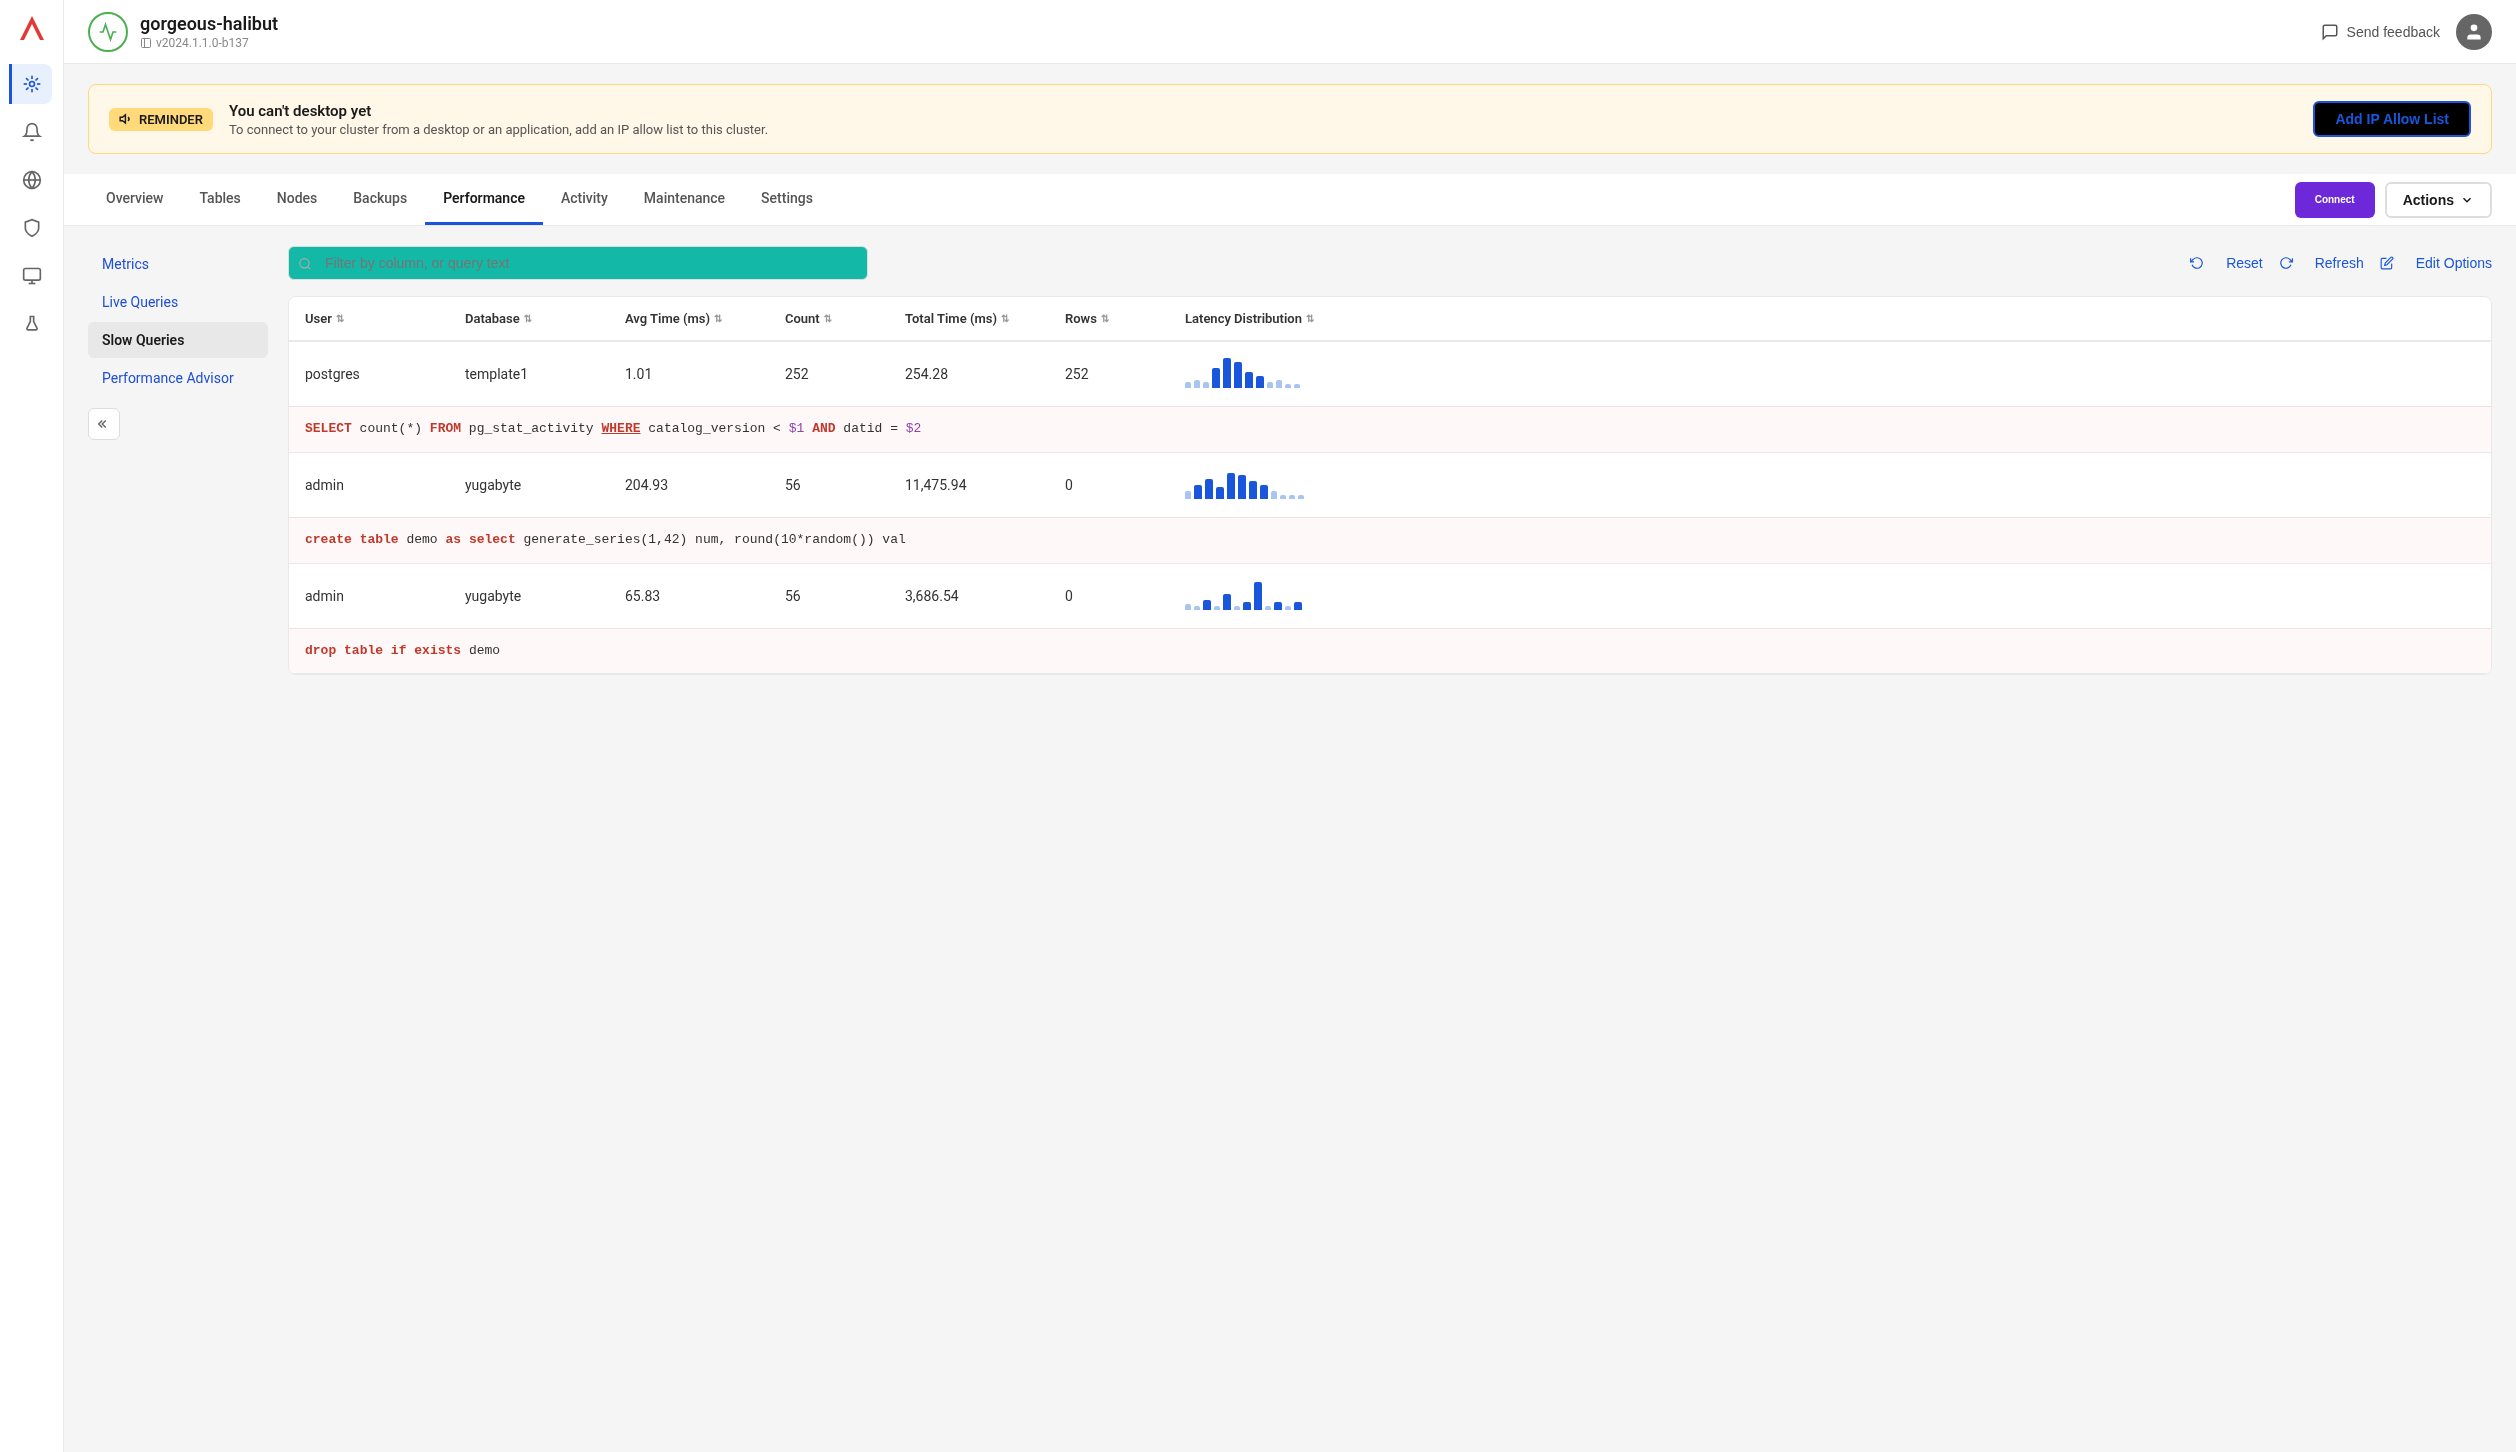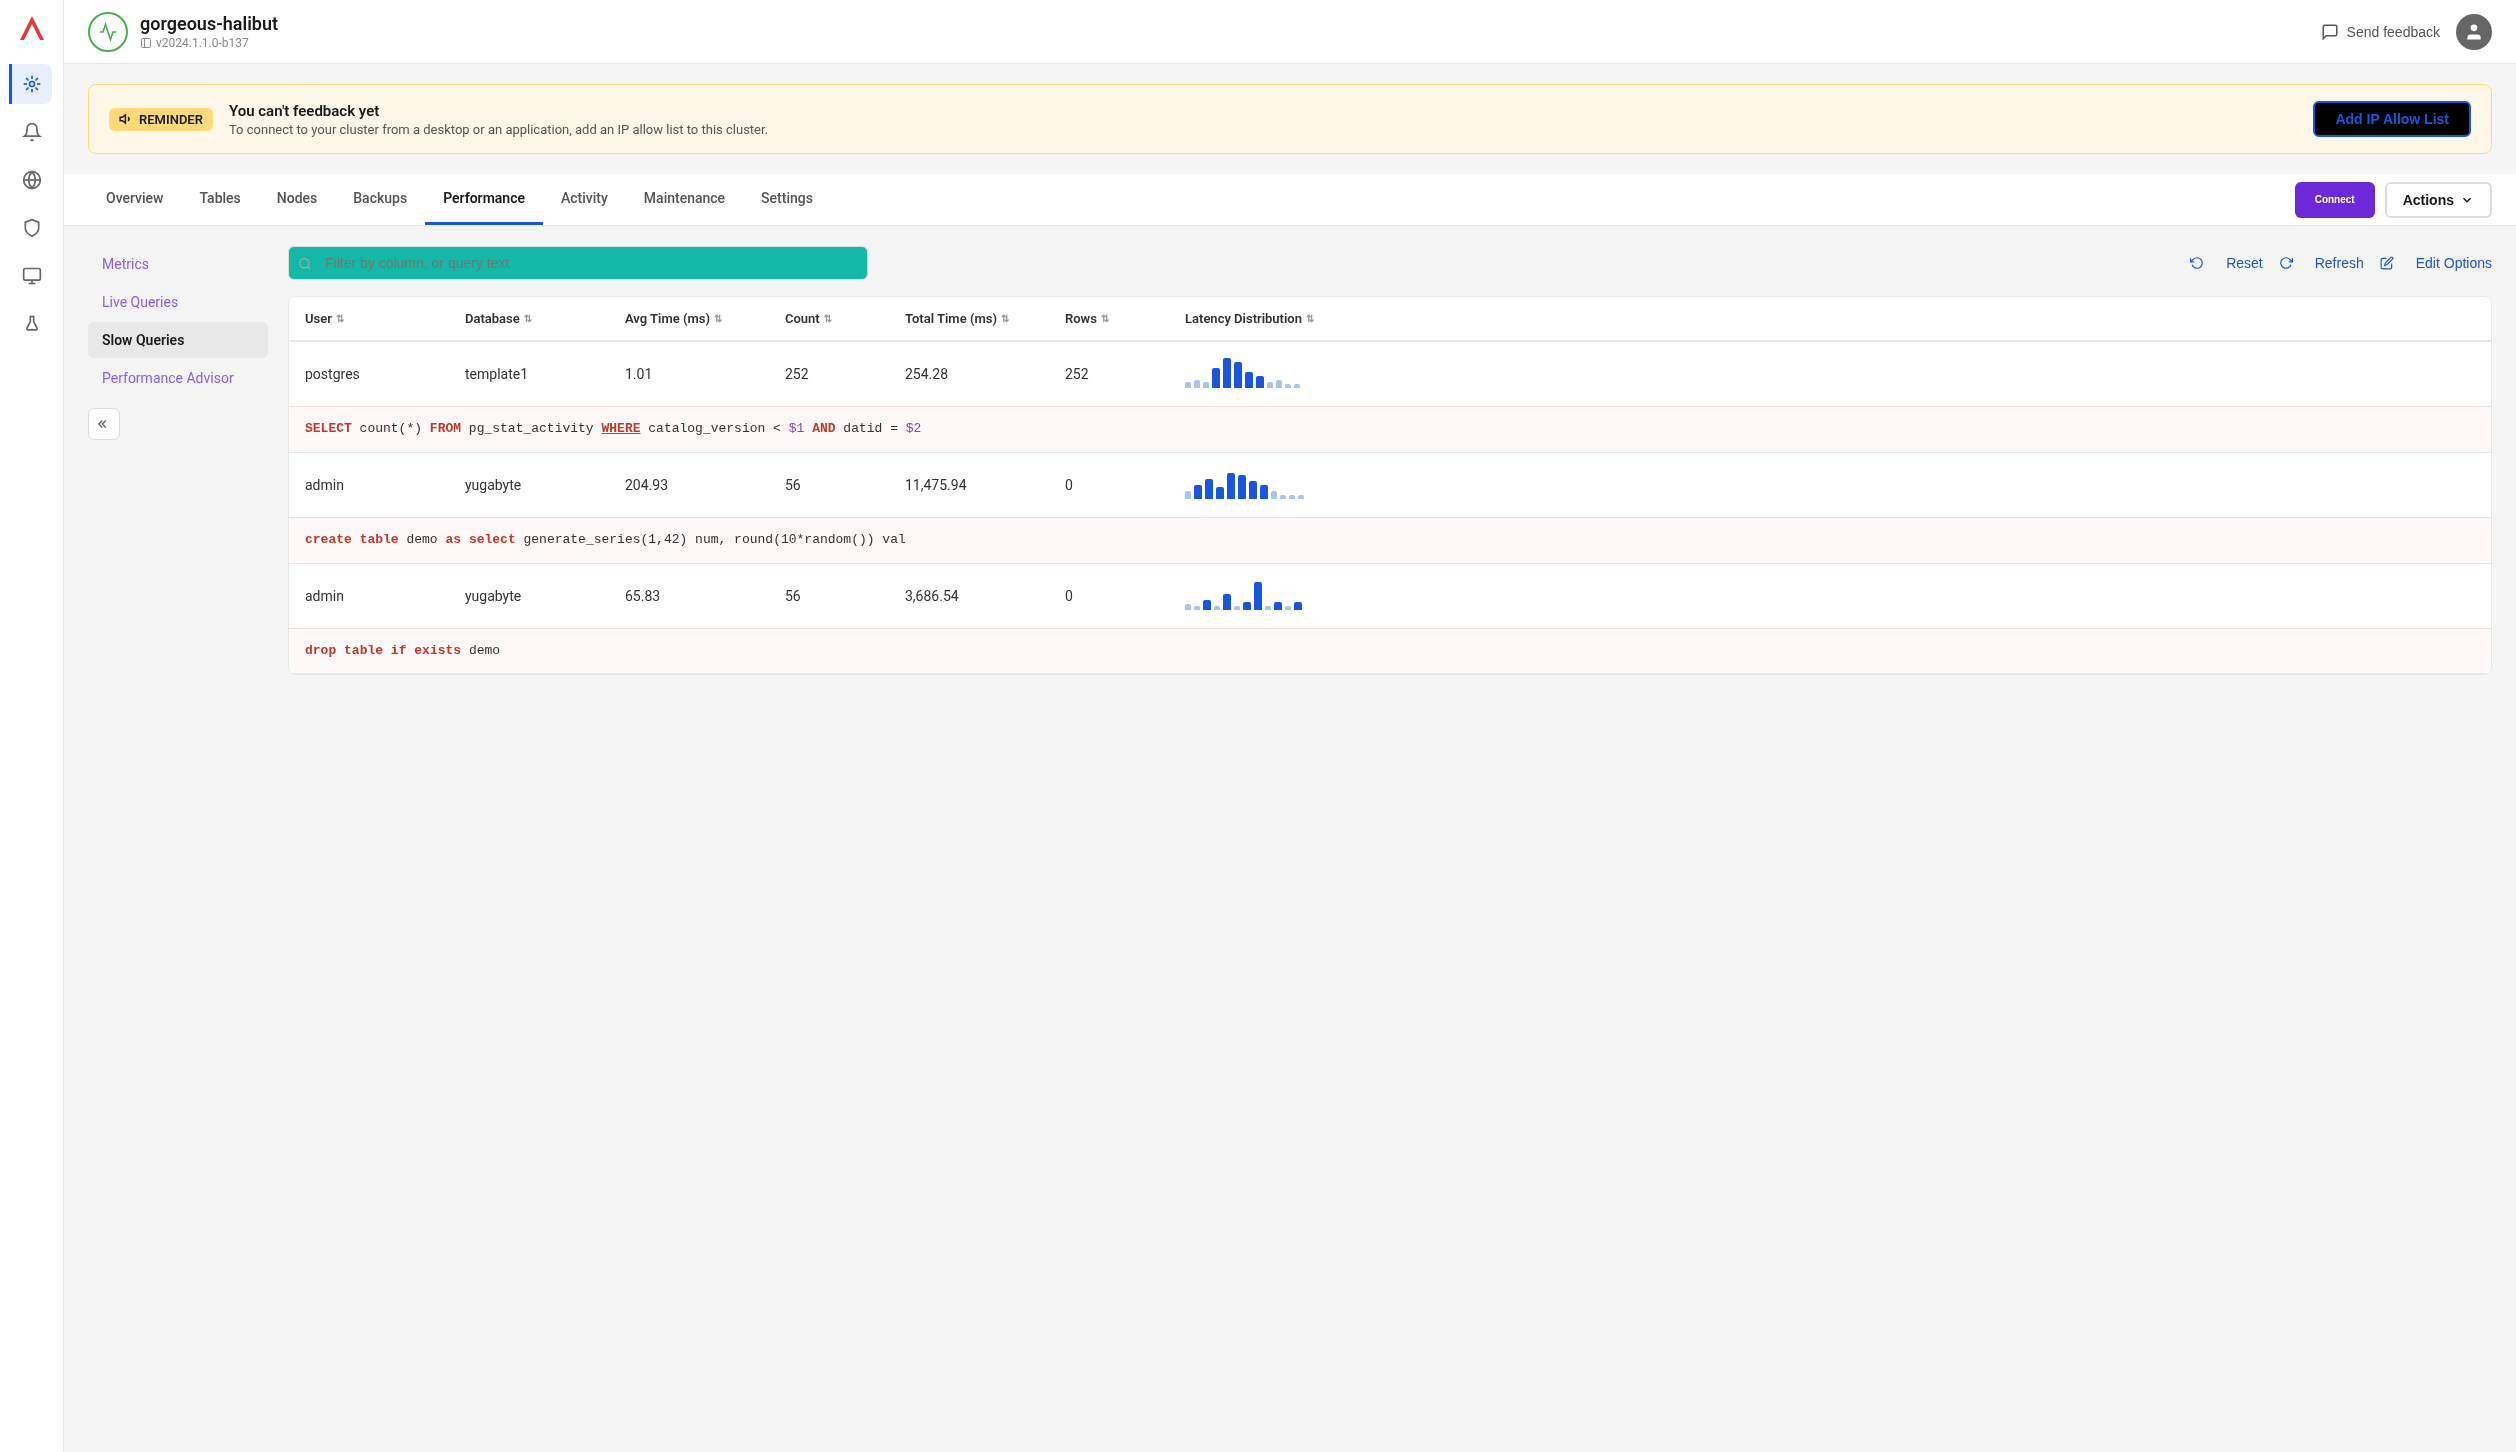--- a/index.html
+++ b/index.html
@@ -40,21 +40,21 @@
     .tabs { display: flex; gap: 0; }
     .tab { padding: 16px 18px; cursor: pointer; font-size: 14px; color: #555; border-bottom: 3px solid transparent; font-weight: 500; }
     .tab.active { color: #1a1a1a; border-bottom: 3px solid #1a56db; font-weight: 600; }
     .tabs-actions { display: flex; gap: 10px; }
     .connect-btn { background: #6d28d9; color: white; border: none; border-radius: 6px; padding: 8px 20px; font-weight: 600; cursor: pointer; font-size: 10px; }
     .actions-btn { background: white; color: #1a1a1a; border: 2px solid #ddd; border-radius: 6px; padding: 8px 16px; font-weight: 600; cursor: pointer; font-size: 14px; display: flex; align-items: center; gap: 6px; }
 
     
     .perf-content { display: flex; padding: 20px 24px; gap: 20px; }
     .perf-sidebar { width: 180px; flex-shrink: 0; }
-    .perf-sidebar-item { padding: 10px 14px; cursor: pointer; border-radius: 6px; font-size: 14px; color: #8b5cf6; margin-bottom: 2px; }
+    .perf-sidebar-item { padding: 10px 14px; cursor: pointer; border-radius: 6px; font-size: 14px; color: #1d4ed8; margin-bottom: 2px; }
     .perf-sidebar-item.active { background: #e8e8e8; font-weight: 600; color: #1a1a1a; }
     .collapse-btn { width: 32px; height: 32px; border: 1px solid #ddd; border-radius: 6px; background: white; cursor: pointer; display: flex; align-items: center; justify-content: center; margin-top: 12px; color: #666; }
 
     
     .query-panel { flex: 1; }
     .query-toolbar { display: flex; align-items: center; justify-content: space-between; margin-bottom: 16px; }
     .filter-input { flex: 1; max-width: 580px; position: relative; }
     .filter-input input { width: 100%; border: 1px solid #ddd; border-radius: 6px; padding: 8px 26px 8px 36px; font-size: 14px; color: #333; background: #14b8a6; }
     .filter-input .search-icon { position: absolute; left: 10px; top: 50%; transform: translateY(-50%); color: #aaa; }
     .toolbar-buttons { display: flex; align-items: center; gap: 16px; }
@@ -187,21 +187,21 @@
     <div class="banner">
       <div class="banner-left">
         <div class="reminder-badge">
           <svg width="14" height="14" fill="none" stroke="currentColor" stroke-width="2.5" viewBox="0 0 24 24">
               <polygon points="11 5 6 9 2 9 2 15 6 15 11 19 11 5"></polygon>
               <path d="M15.54 8.46a5 5 0 010 7.07"></path>
             </svg>
           <span>REMINDER</span>
         </div>
         <div>
-          <div class="banner-text-title">You can't feedback yet</div>
+          <div class="banner-text-title">You can't desktop yet</div>
           <div class="banner-text-sub">To connect to your cluster from a desktop or an application, add an IP allow list to this cluster.</div>
         </div>
       </div>
       <button class="add-ip-btn">Add IP Allow List</button>
     </div>
 
     <div class="tabs-bar">
       <div class="tabs">
         <div class="tab">Overview</div>
         <div class="tab">Tables</div>

